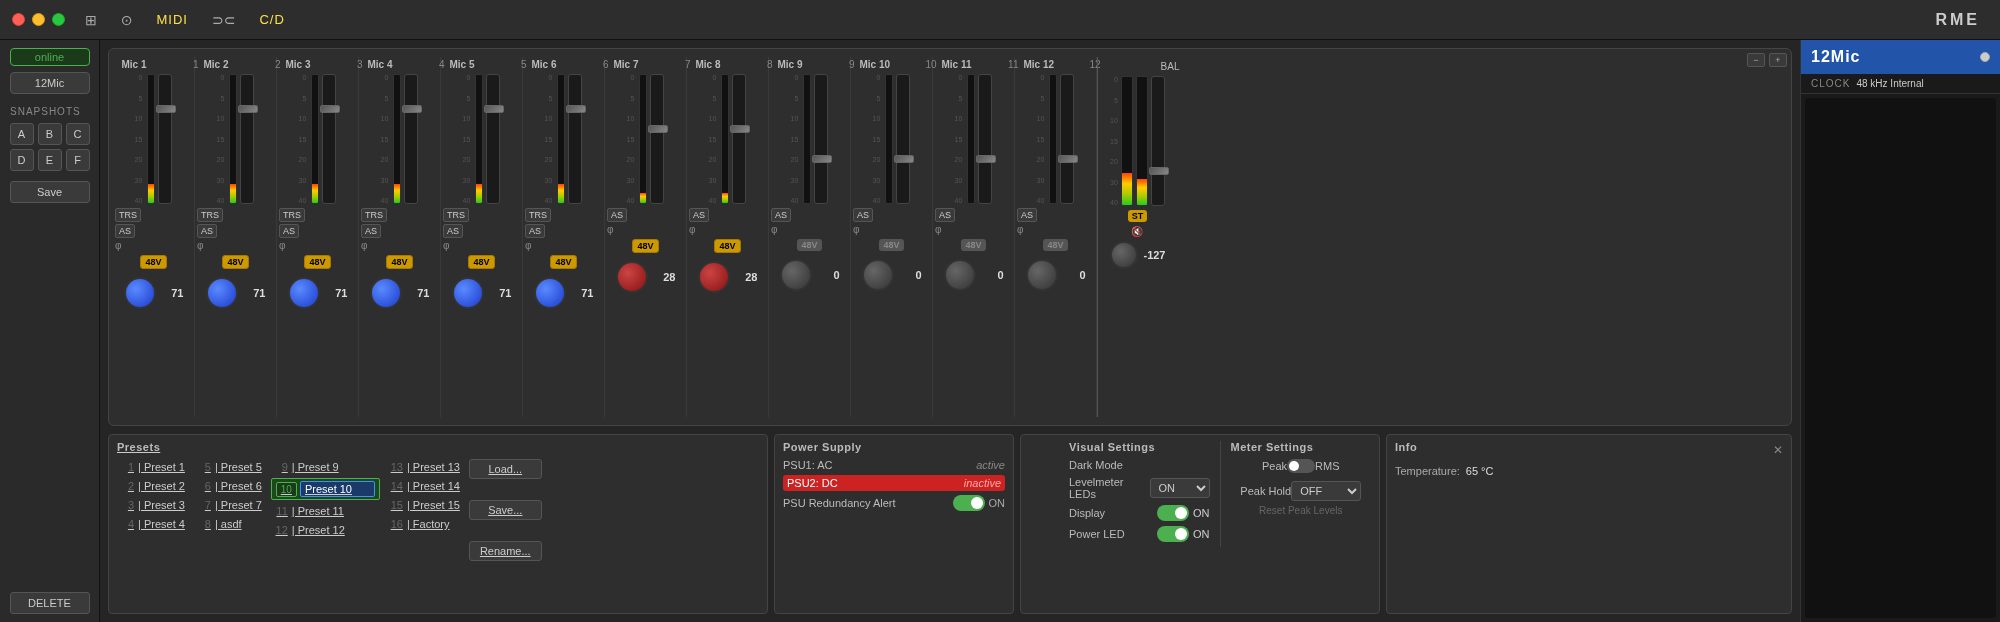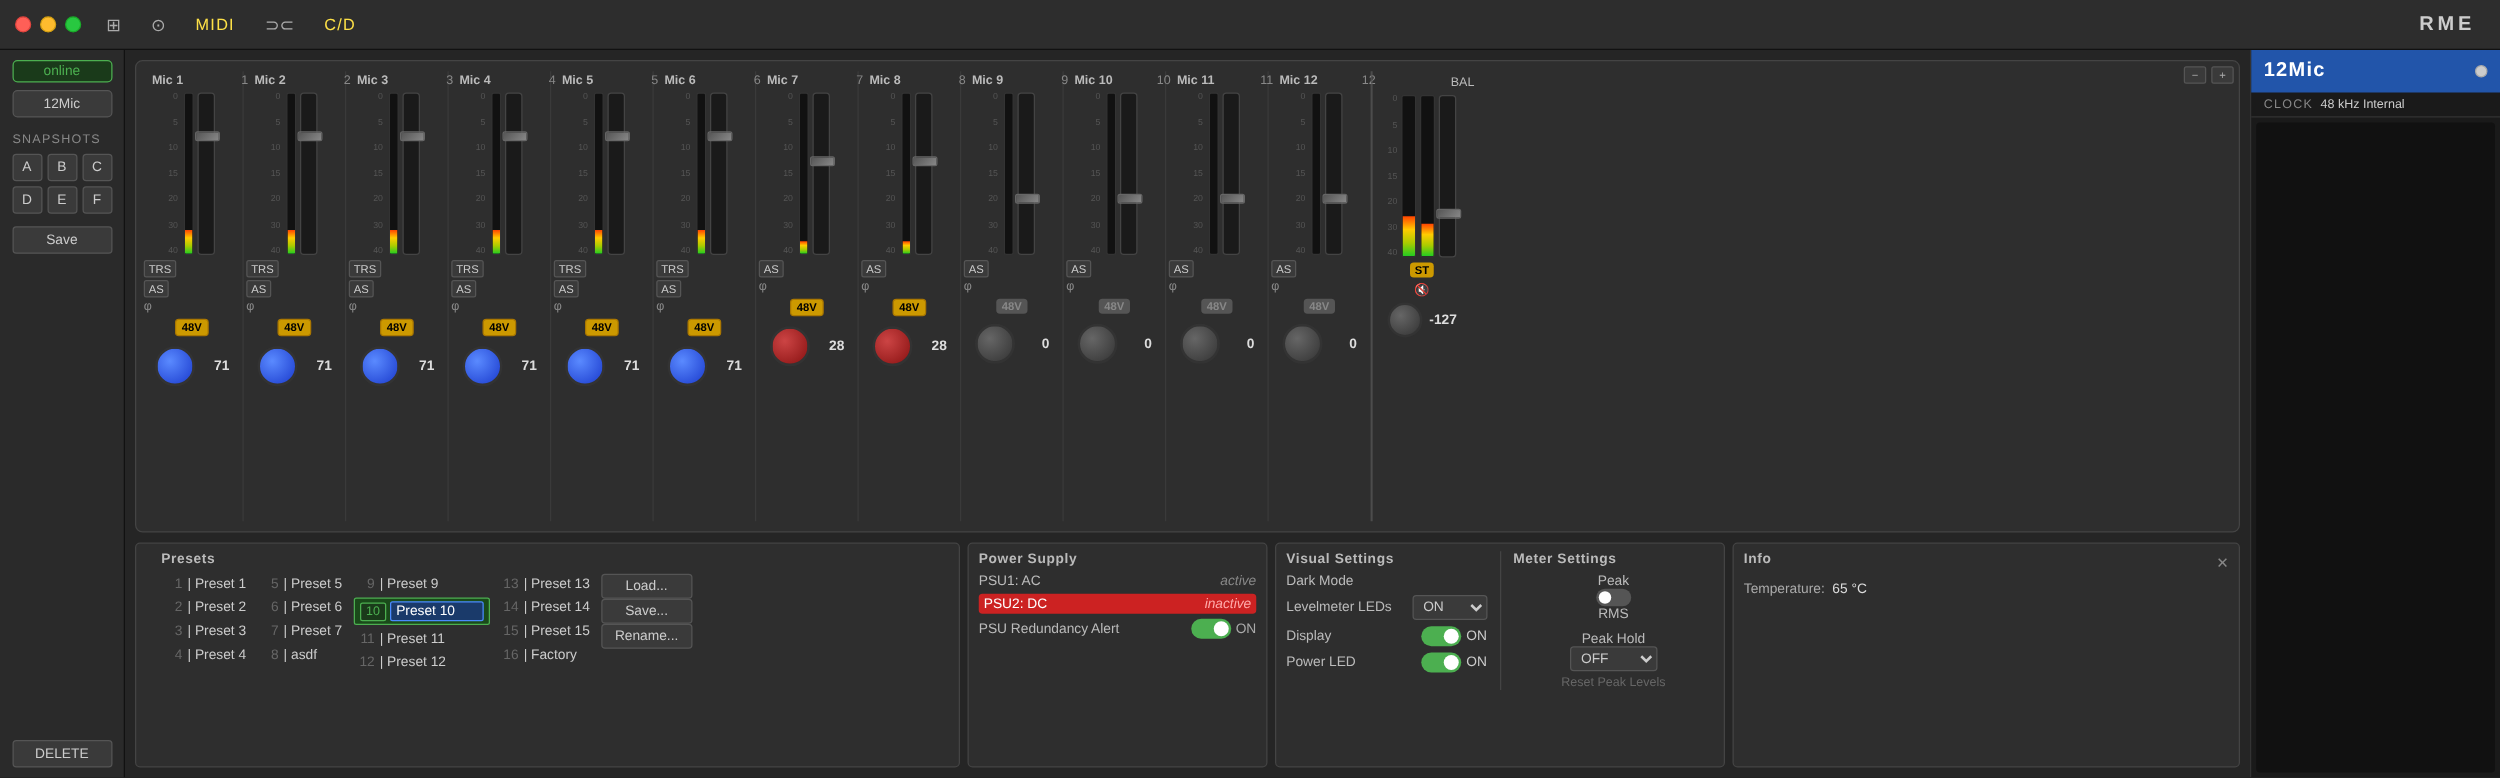--- a/index.html
+++ b/index.html
@@ -341,22 +341,23 @@
       height: 180px;
       margin: 0 8px 8px 8px;
       gap: 6px;
     }
 
     
     .presets-panel {
       background: #2e2e2e;
       border: 1px solid #444;
       border-radius: 4px;
-      padding: 6px 20px;
+      padding: 6px 8px;
       flex: 0 0 660px;
+      text-decoration: underline;
     }
     .panel-title {
       color: #bbb;
       font-size: 11px;
       font-weight: 600;
       margin-bottom: 6px;
       letter-spacing: 0.5px;
     }
     .preset-col {
       display: flex;
@@ -382,21 +383,21 @@
       color: #ccc;
     }
     .preset-item.active-preset {
       background: #1a4a1a;
       border: 1px solid #4caf50;
     }
 
     .presets-actions {
       display: flex;
       flex-direction: column;
-      gap: 0;
+      gap: 21px;
     }
     .action-btn {
       background: #3a3a3a;
       color: #ccc;
       border: 1px solid #555;
       border-radius: 3px;
       padding: 3px 10px;
       font-size: 11px;
       cursor: pointer;
       text-align: center;
@@ -586,23 +587,22 @@
 
     .device-vu {
       flex: 1;
       background: #111;
       margin: 4px;
       border-radius: 3px;
     }
     .meter-row {
       display: flex;
       align-items: center;
-      justify-content: space-between;
-      font-size: 11px;
-      flex-direction: column;
+      justify-content: center;
+      font-size: 11px;
     }
     .meter-label { color: #bbb; }
     .peak-rms-toggle {
       display: flex;
       align-items: center;
       gap: 4px;
     }
     .toggle-small {
       width: 28px;
       height: 14px;
@@ -1270,21 +1270,21 @@
           <span class="toggle-label">PSU Redundancy Alert</span>
           <div class="toggle-switch">
             <div class="toggle"></div>
             <span class="toggle-on-label">ON</span>
           </div>
         </div>
       </div>
 
       <div class="visual-panel">
         <div style="display:flex; gap:10px;">
-          <div style="flex:1;">
+          <div style="flex:1;margin-left:40px;">
             <div class="panel-title">Visual Settings</div>
             <div class="visual-row">
               <span class="visual-label">Dark Mode</span>
             </div>
             <div class="visual-row">
               <span class="visual-label">Levelmeter LEDs</span>
               <div class="visual-control">
                 <select class="dropdown-select">
                   <option>ON</option>
                   <option>OFF</option>

